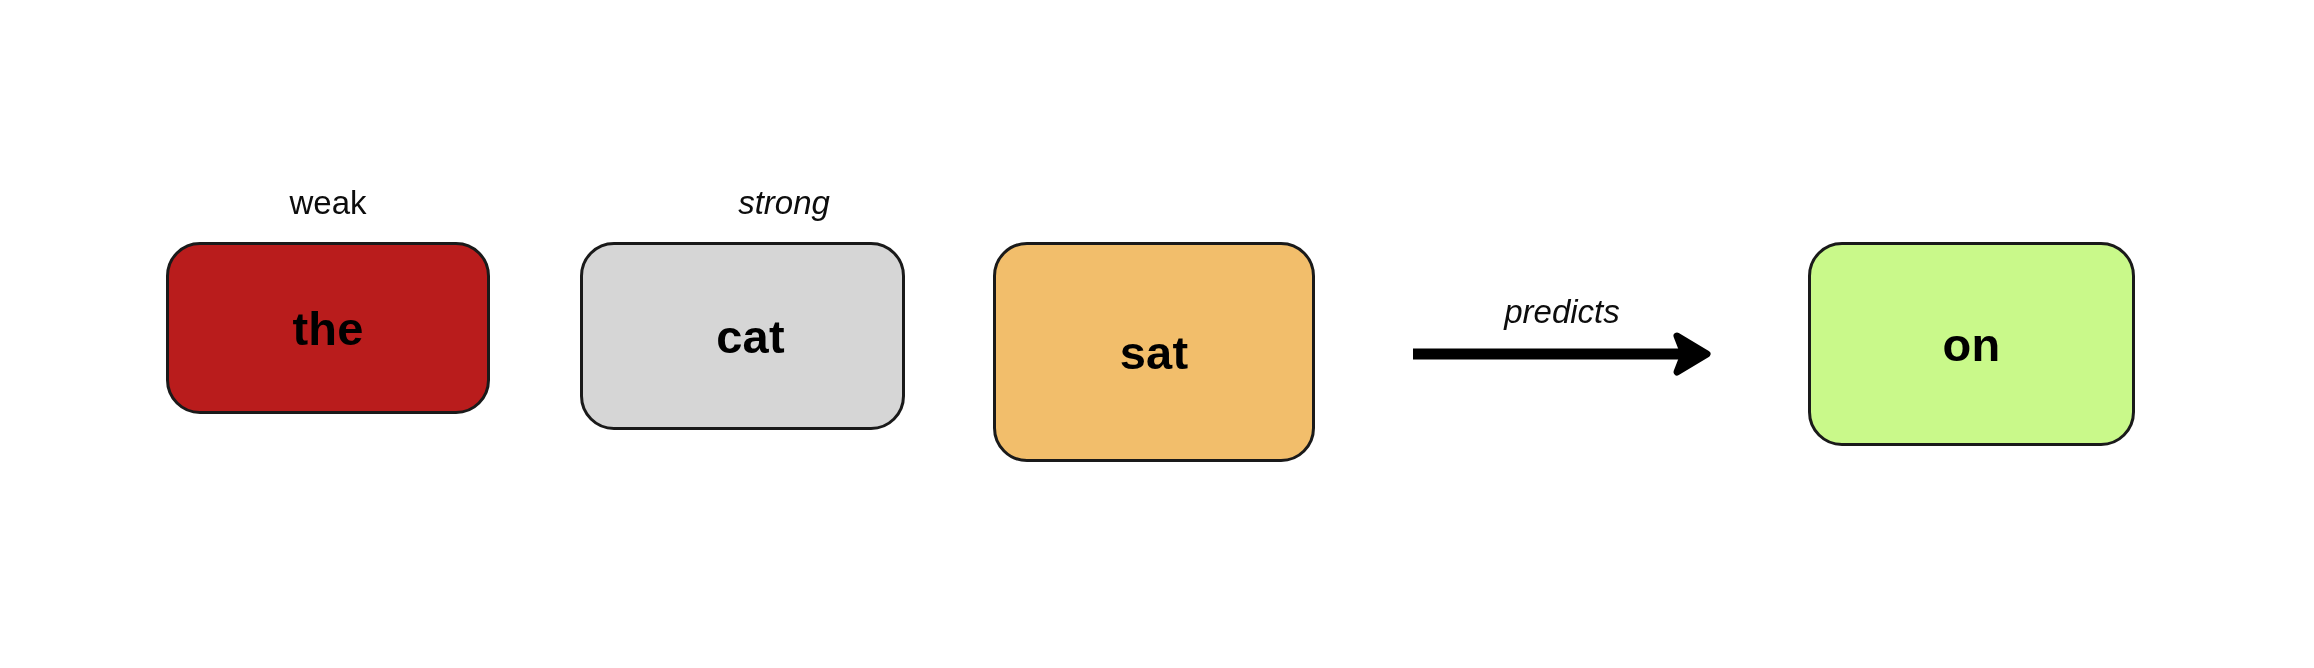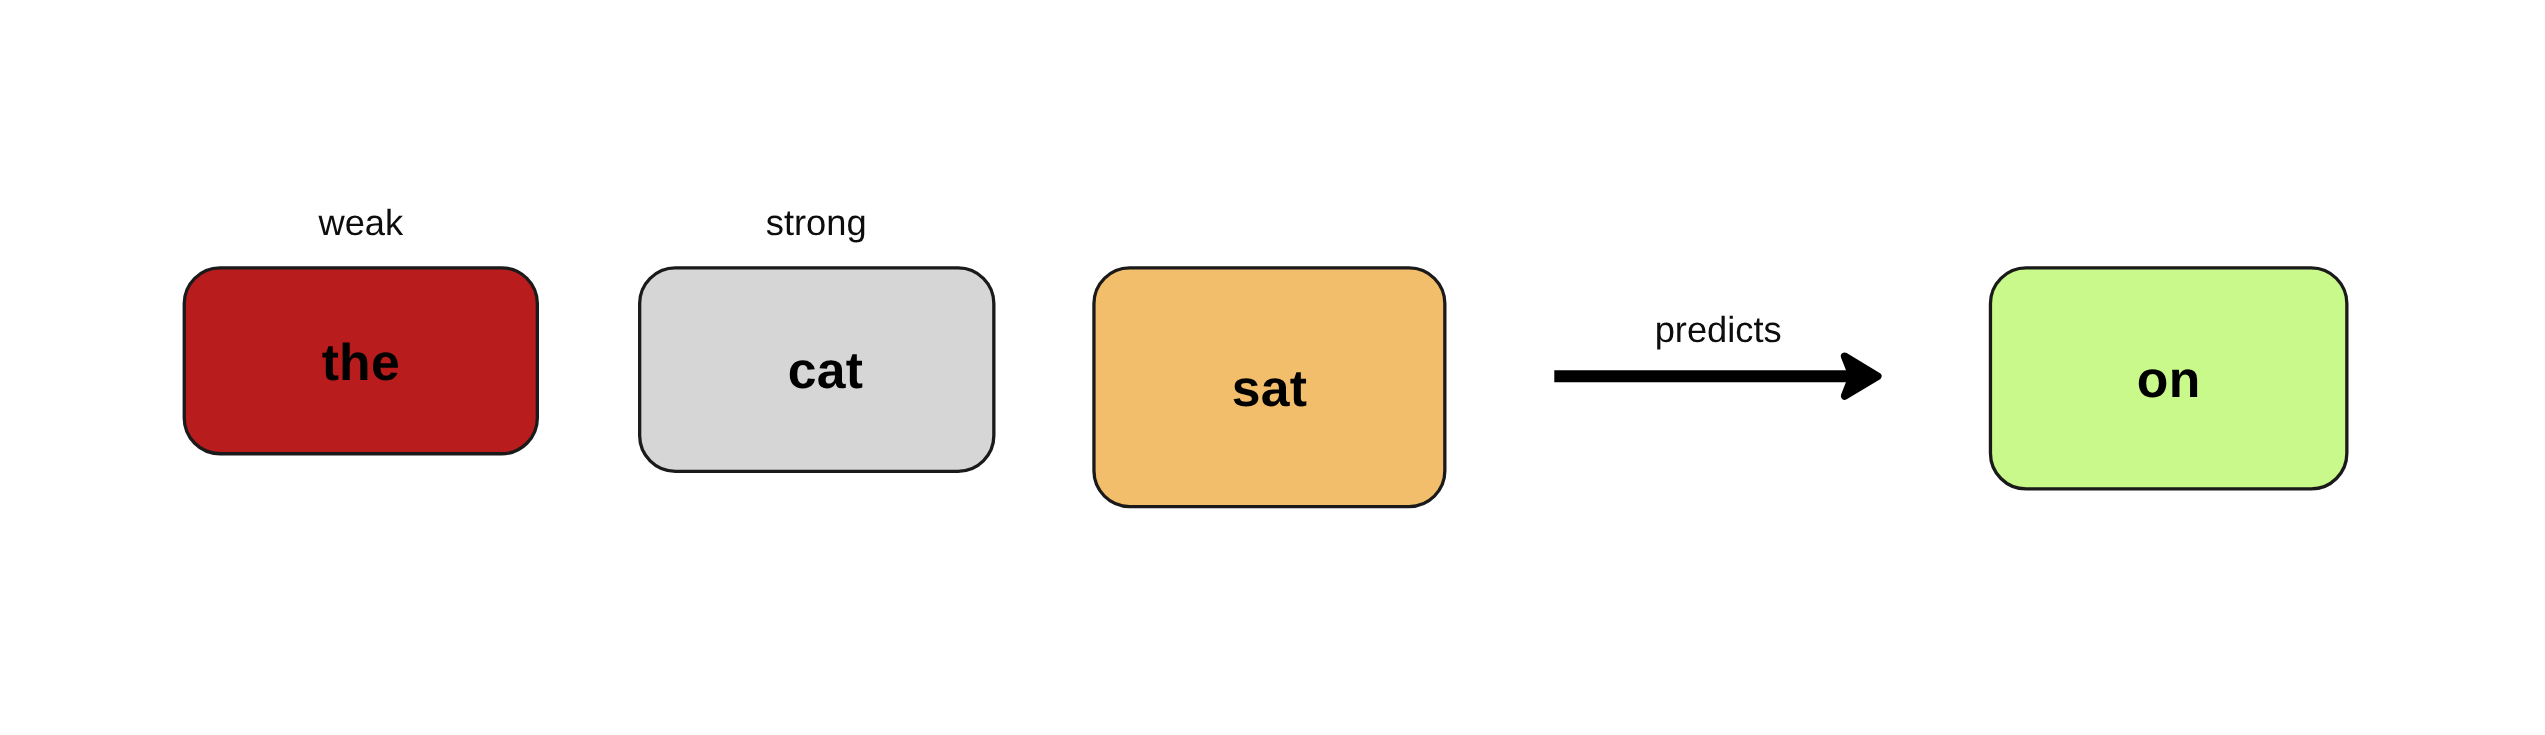--- a/index.html
+++ b/index.html
@@ -74,35 +74,35 @@
     display: block;
   }
 </style>
 </head>
 <body>
 
 <div id="canvas">
 
   <div class="caption" style="left:328px; top:186px;">weak</div>
 
-  <div class="caption" style="left:742px; top:186px;">strong</div>
+  <div class="caption" style="left:784px; top:186px;font-style:italic;">strong</div>
 
   <div class="token-box" style="left:166px; top:242px; width:324px; height:172px; background:#b91c1c;">
     <span class="token-label">the</span>
   </div>
 
   <div class="token-box" style="left:580px; top:242px; width:325px; height:188px; background:#D6D6D6;padding-left:16px;">
     <span class="token-label">cat</span>
   </div>
 
   <div class="token-box" style="left:993px; top:242px; width:322px; height:220px; background:#F2BE6B;">
     <span class="token-label">sat</span>
   </div>
 
-  <div class="edge-wrap" style="left:0px; top:0px; width:2314px; height:560px;">
+  <div class="edge-wrap" style="left:0px; top:12px; width:2314px; height:560px;font-style:italic;">
 
     <div class="edge-caption" style="left:1562px; top:283px;">predicts</div>
 
     <svg class="arrow-svg" style="left:1405px; top:318px;" width="310" height="48" viewBox="0 0 310 48">
       <line x1="8" y1="24" x2="278" y2="24" stroke="#000000" stroke-width="11" stroke-linecap="butt"></line>
       <path d="M 272 6 L 302 24 L 272 42 L 279 24 Z" fill="#000000" stroke="#000000" stroke-width="7" stroke-linejoin="round"></path>
     </svg>
   </div>
 
   <div class="token-box" style="left:1808px; top:242px; width:327px; height:204px; background:#C9F98A;">

